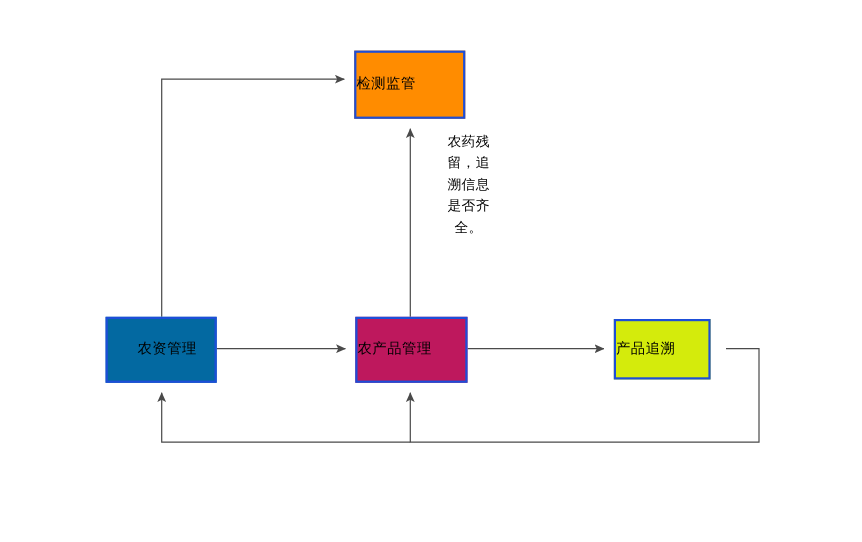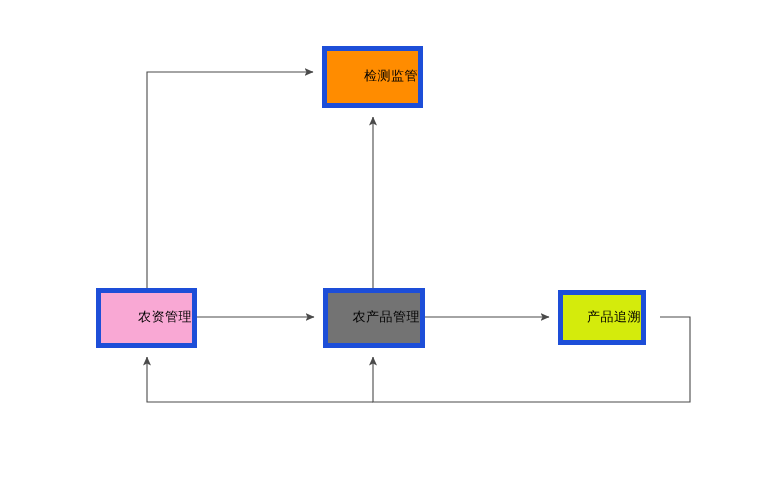--- a/index.html
+++ b/index.html
@@ -13,51 +13,51 @@
   #canvas {
     position: relative;
     width: 784px;
     height: 493px;
     background: #ffffff;
     overflow: hidden;
   }
   .node {
     position: absolute;
     box-sizing: border-box;
-    border: 5px solid #1d4ed8;
+    border: 2px solid #1d4ed8;
     display: flex;
     align-items: center;
-    justify-content: flex-end;
+    justify-content: flex-start;
     font-size: 13px;
     line-height: 1.2;
     color: #000000;
     letter-spacing: 0.5px;
     z-index: 3;
-    font-family: Liberation Mono, monospace;
   }
   .node-inspection {
     left: 322px;
     top: 46px;
     width: 101px;
     height: 62px;
     background: #FF8C00;
   }
   .node-agri-inputs {
     left: 96px;
     top: 288px;
     width: 101px;
     height: 60px;
-    background: #f9a8d4;
+    background: #0369a1;
+    padding-left: 27px;
   }
   .node-agri-products {
     left: 323px;
     top: 288px;
     width: 102px;
     height: 60px;
-    background: #737373;
+    background: #be185d;
   }
   .node-traceability {
     left: 558px;
     top: 290px;
     width: 88px;
     height: 55px;
     background: #D4EB0C;
   }
   .edge-layer {
     position: absolute;
@@ -124,14 +124,21 @@
     <span>农产品管理</span>
   </div>
 
   <div class="node node-traceability">
     <span>产品追溯</span>
   </div>
 
   <div class="note note-pesticide">
   </div>
 
+  <div class="note note-residue">
+    <div>农药残</div>
+    <div>留，追</div>
+    <div>溯信息</div>
+    <div>是否齐</div>
+    <div>全。</div>
+  </div>
 
 </div>
 
 </body></html>

